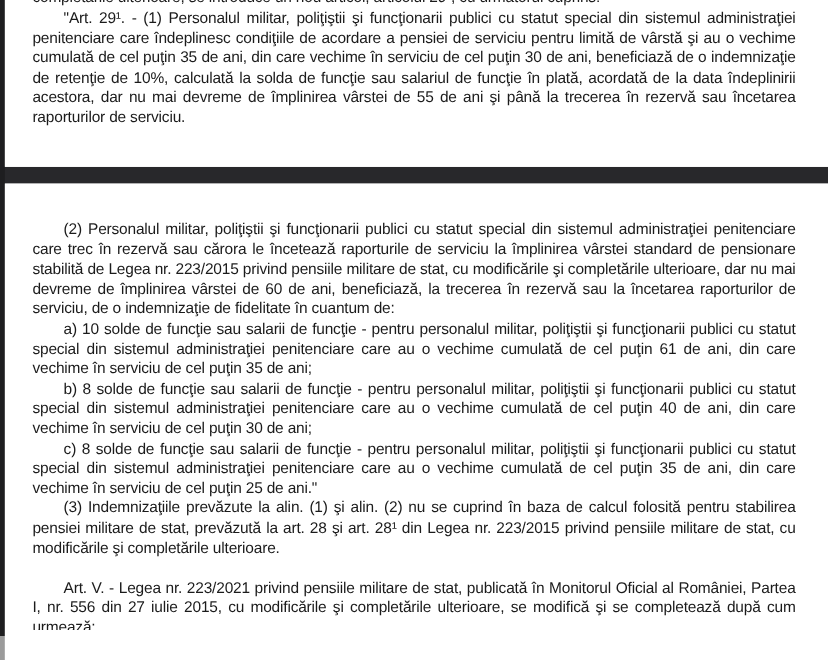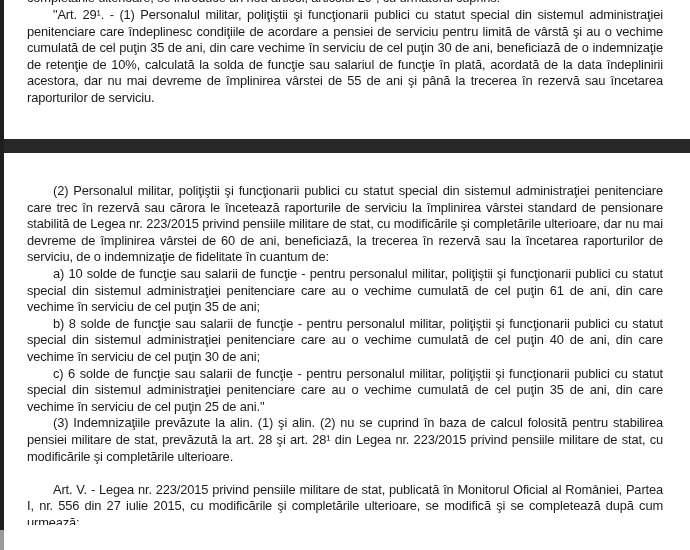--- a/index.html
+++ b/index.html
@@ -96,19 +96,19 @@
     </div>
     <p class="para">"Art. 29¹. - (1) Personalul militar, poliţiştii şi funcţionarii publici cu statut special din sistemul administraţiei penitenciare care îndeplinesc condiţiile de acordare a pensiei de serviciu pentru limită de vârstă şi au o vechime cumulată de cel puţin 35 de ani, din care vechime în serviciu de cel puţin 30 de ani, beneficiază de o indemnizaţie de retenţie de 10%, calculată la solda de funcţie sau salariul de funcţie în plată, acordată de la data îndeplinirii acestora, dar nu mai devreme de împlinirea vârstei de 55 de ani şi până la trecerea în rezervă sau încetarea raporturilor de serviciu.</p>
   </div>
 
   <div class="separator"></div>
 
   <div class="page page2">
     <p class="para">(2) Personalul militar, poliţiştii şi funcţionarii publici cu statut special din sistemul administraţiei penitenciare care trec în rezervă sau cărora le încetează raporturile de serviciu la împlinirea vârstei standard de pensionare stabilită de Legea nr. 223/2015 privind pensiile militare de stat, cu modificările şi completările ulterioare, dar nu mai devreme de împlinirea vârstei de 60 de ani, beneficiază, la trecerea în rezervă sau la încetarea raporturilor de serviciu, de o indemnizaţie de fidelitate în cuantum de:</p>
     <p class="para">a) 10 solde de funcţie sau salarii de funcţie - pentru personalul militar, poliţiştii şi funcţionarii publici cu statut special din sistemul administraţiei penitenciare care au o vechime cumulată de cel puţin 61 de ani, din care vechime în serviciu de cel puţin 35 de ani;</p>
     <p class="para">b) 8 solde de funcţie sau salarii de funcţie - pentru personalul militar, poliţiştii şi funcţionarii publici cu statut special din sistemul administraţiei penitenciare care au o vechime cumulată de cel puţin 40 de ani, din care vechime în serviciu de cel puţin 30 de ani;</p>
-    <p class="para">c) 6 solde de funcţie sau salarii de funcţie - pentru personalul militar, poliţiştii şi funcţionarii publici cu statut special din sistemul administraţiei penitenciare care au o vechime cumulată de cel puţin 35 de ani, din care vechime în serviciu de cel puţin 25 de ani."</p>
+    <p class="para">c) 8 solde de funcţie sau salarii de funcţie - pentru personalul militar, poliţiştii şi funcţionarii publici cu statut special din sistemul administraţiei penitenciare care au o vechime cumulată de cel puţin 35 de ani, din care vechime în serviciu de cel puţin 25 de ani."</p>
     <p class="para">(3) Indemnizaţiile prevăzute la alin. (1) şi alin. (2) nu se cuprind în baza de calcul folosită pentru stabilirea pensiei militare de stat, prevăzută la art. 28 şi art. 28¹ din Legea nr. 223/2015 privind pensiile militare de stat, cu modificările şi completările ulterioare.</p>
     <div class="blank-line"></div>
-    <p class="para">Art. V. - Legea nr. 223/2015 privind pensiile militare de stat, publicată în Monitorul Oficial al României, Partea I, nr. 556 din 27 iulie 2015, cu modificările şi completările ulterioare, se modifică şi se completează după cum urmează:</p>
+    <p class="para">Art. V. - Legea nr. 223/2021 privind pensiile militare de stat, publicată în Monitorul Oficial al României, Partea I, nr. 556 din 27 iulie 2015, cu modificările şi completările ulterioare, se modifică şi se completează după cum urmează:</p>
     <p class="para">"(2) Vârsta standard de pensionare pentru limită de vârstă, prevăzută la alin. (1) lit. a), este de 65 de ani, iar atingerea acestei vârste se realizează astfel:</p>
   </div>
 </div>
 
 </body></html>

